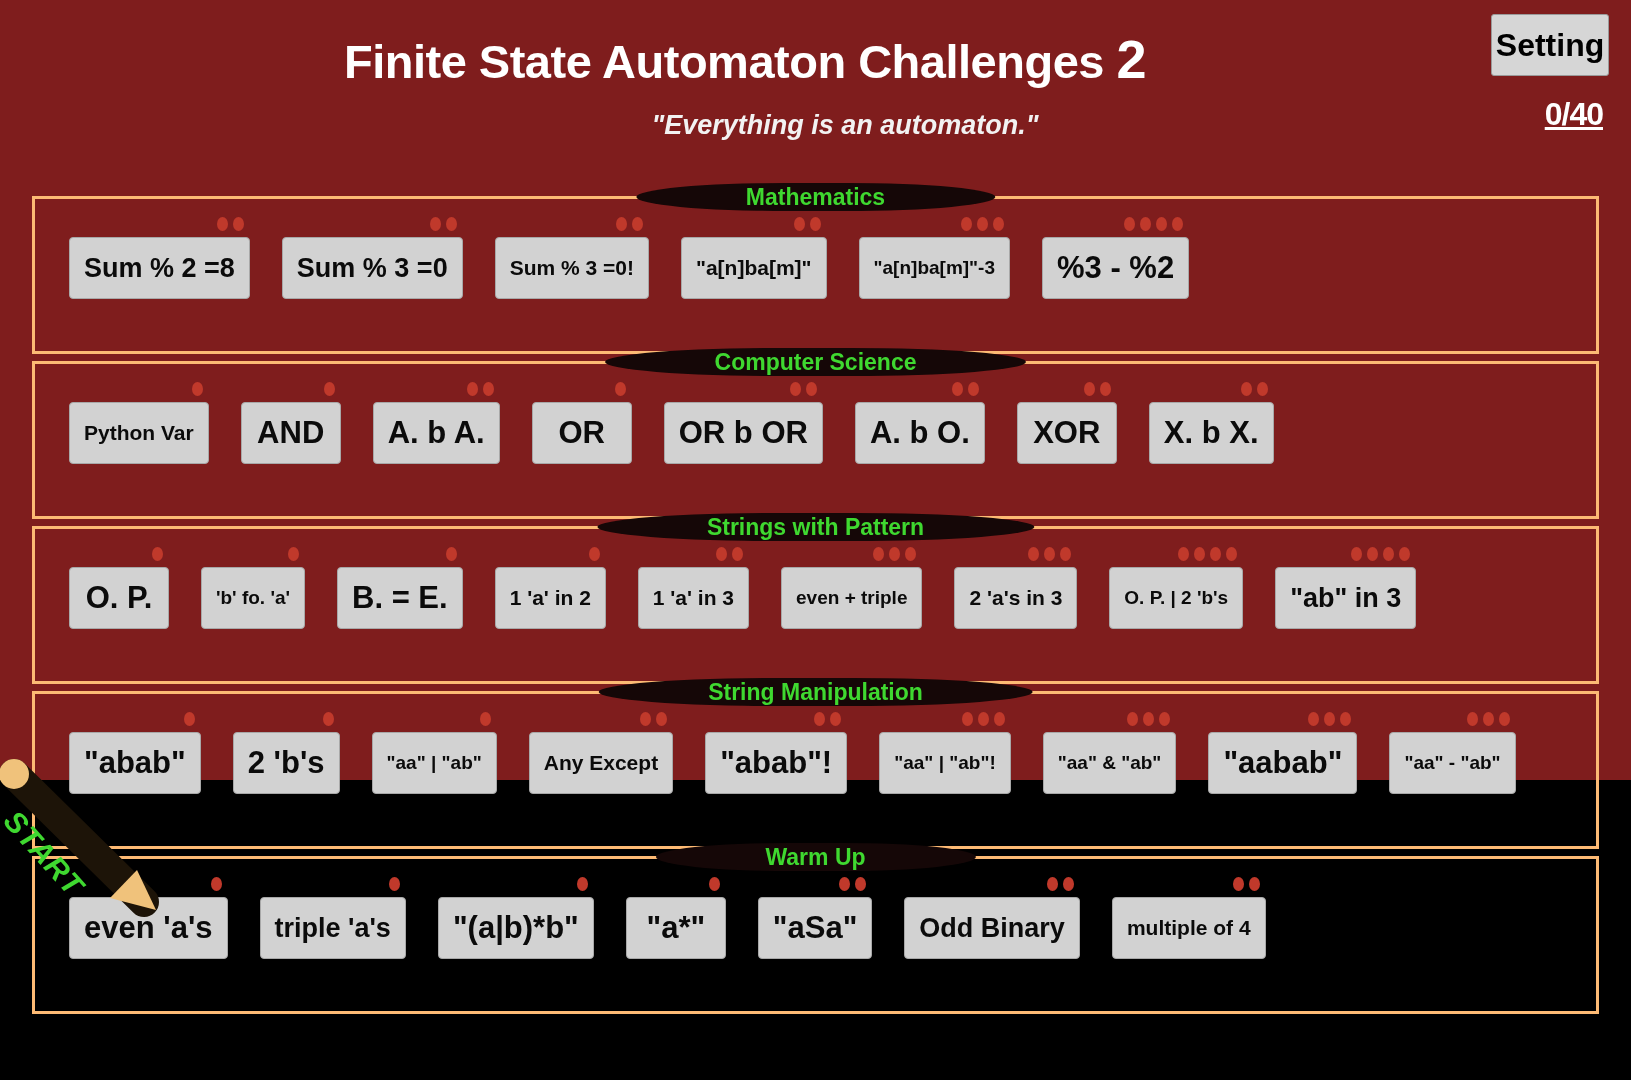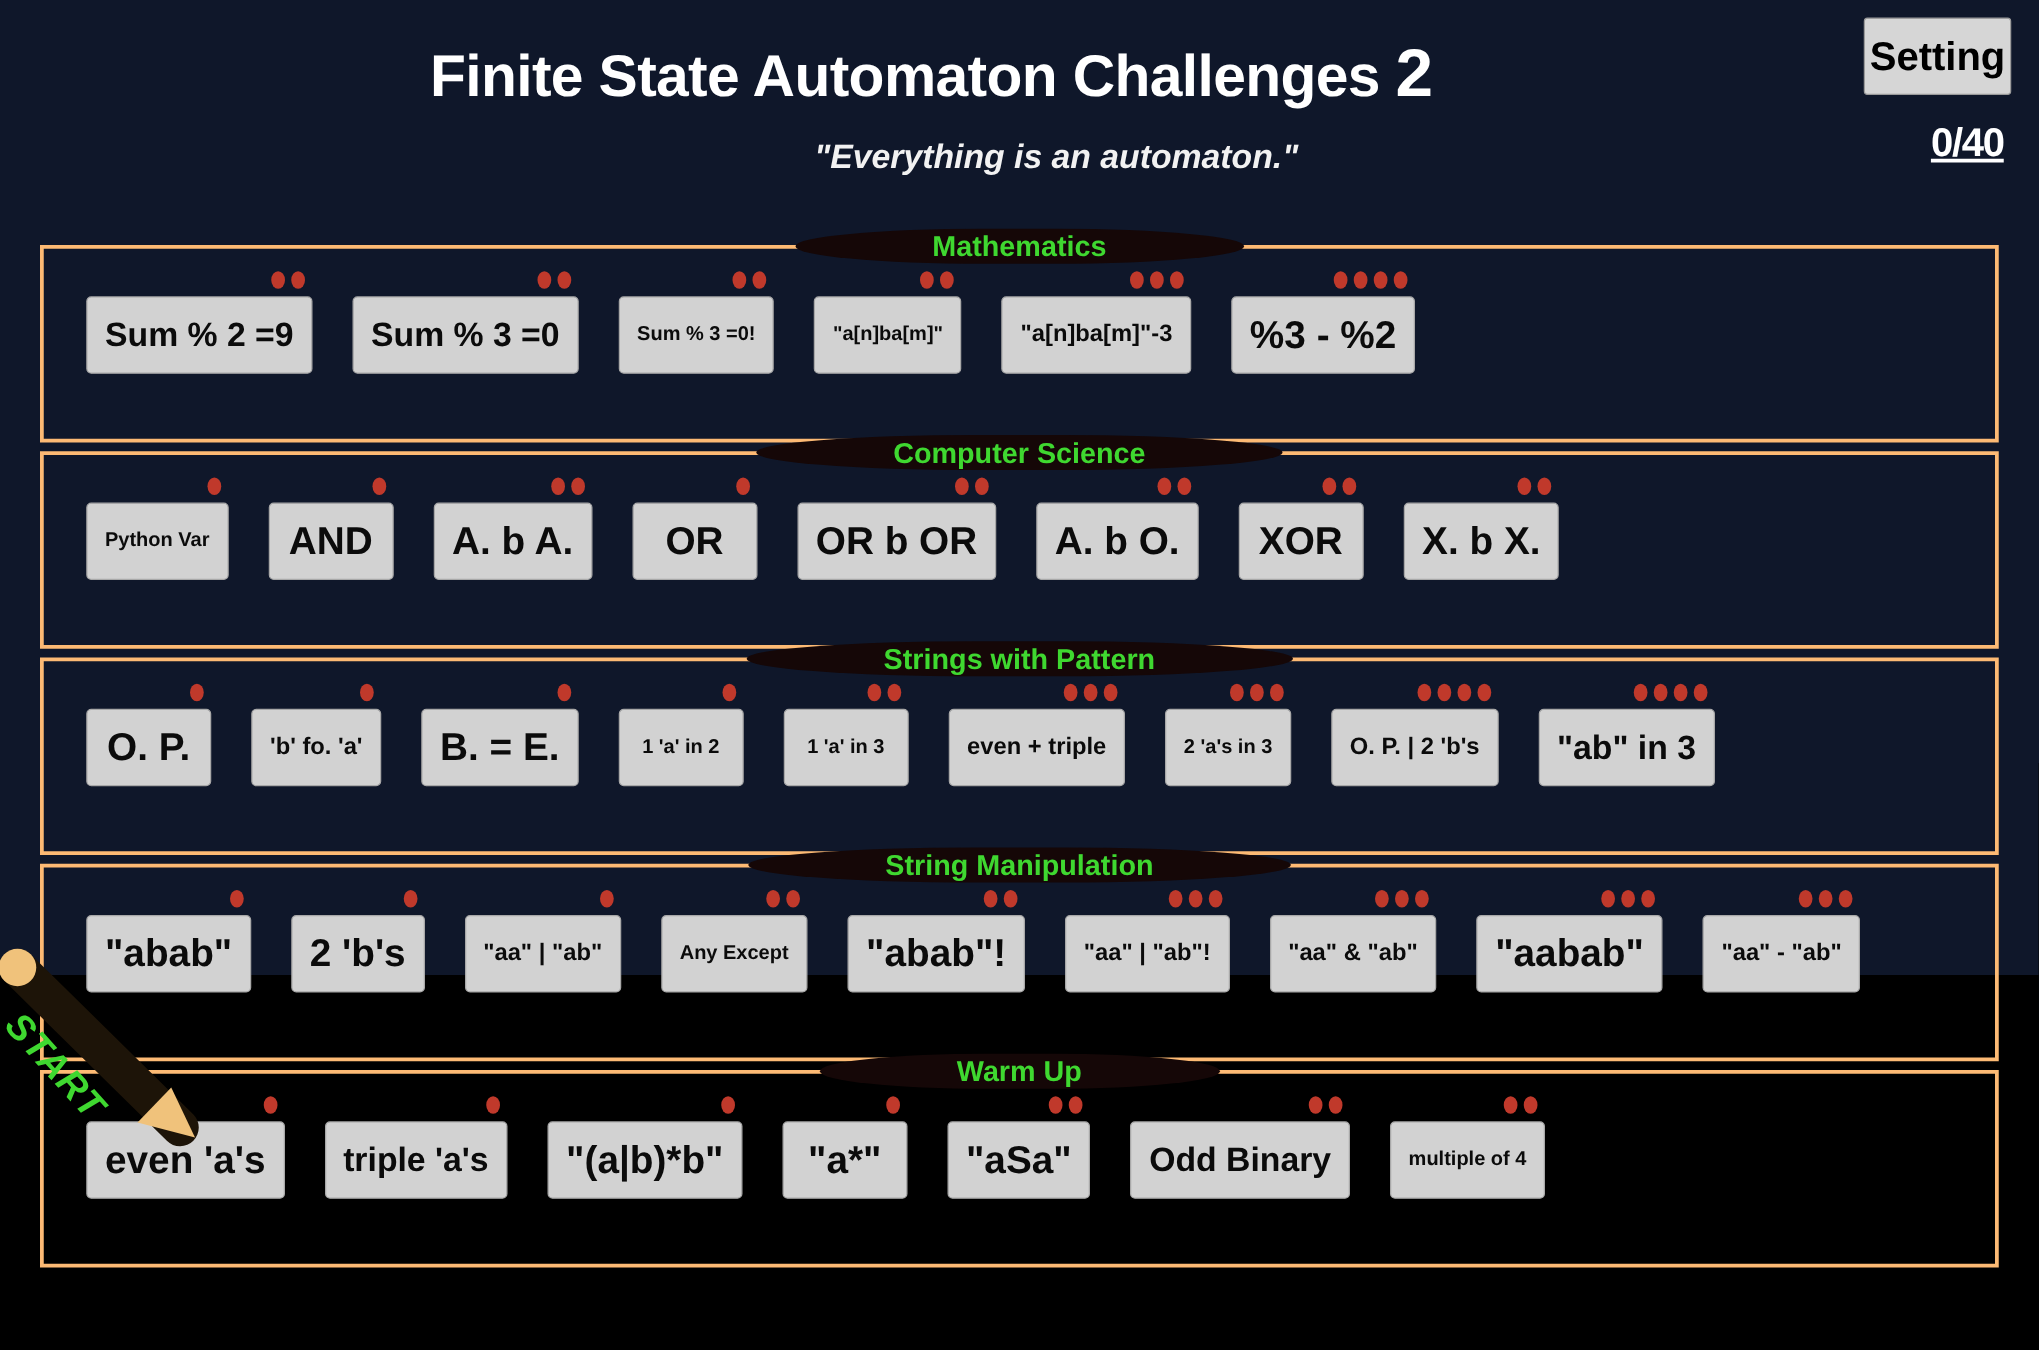--- a/index.html
+++ b/index.html
@@ -8,21 +8,21 @@
     height: 1080px;
     background: #000000;
     overflow: hidden;
     font-family: "Liberation Sans", sans-serif;
   }
 
   #root {
     position: relative;
     width: 1631px;
     height: 780px;
-    background: #0f172a;
+    background: #7f1d1d;
   }
 
   
   .page-title {
     position: absolute;
     left: 0;
     top: 28px;
     width: 1490px;
     text-align: center;
     color: #ffffff;
@@ -132,21 +132,21 @@
     display: flex;
     align-items: center;
     justify-content: center;
     padding: 0 14px;
     white-space: nowrap;
     font-weight: bold;
     cursor: pointer;
   }
   .challenge .btn.s-xl { font-size: 31px; }
   .challenge .btn.s-lg { font-size: 27px; }
-  .challenge .btn.s-md { font-size: 16px; }
+  .challenge .btn.s-md { font-size: 21px; }
   .challenge .btn.s-sm { font-size: 19px; }
   .challenge .btn.s-xs { font-size: 19px; }
 
   .dots {
     position: absolute;
     top: -20px;
     right: 6px;
     display: flex;
     gap: 5px;
   }
@@ -196,21 +196,21 @@
 
   <div class="sections" id="sections-host">
       <div class="section">
         <div class="section-legend">Mathematics</div>
         <div class="row">
           <div class="challenge">
             <div class="dots">
               <span class="dot"></span>
               <span class="dot"></span>
             </div>
-            <div class="btn s-lg">Sum % 2 =9</div>
+            <div class="btn s-lg">Sum % 2 =8</div>
           </div>
           <div class="challenge">
             <div class="dots">
               <span class="dot"></span>
               <span class="dot"></span>
             </div>
             <div class="btn s-lg">Sum % 3 =0</div>
           </div>
           <div class="challenge">
             <div class="dots">

